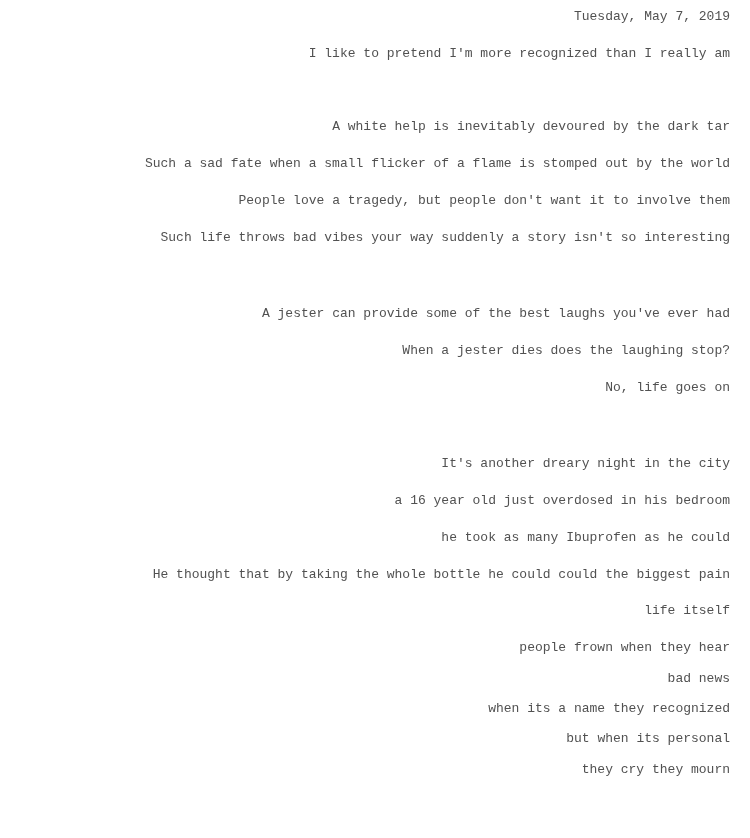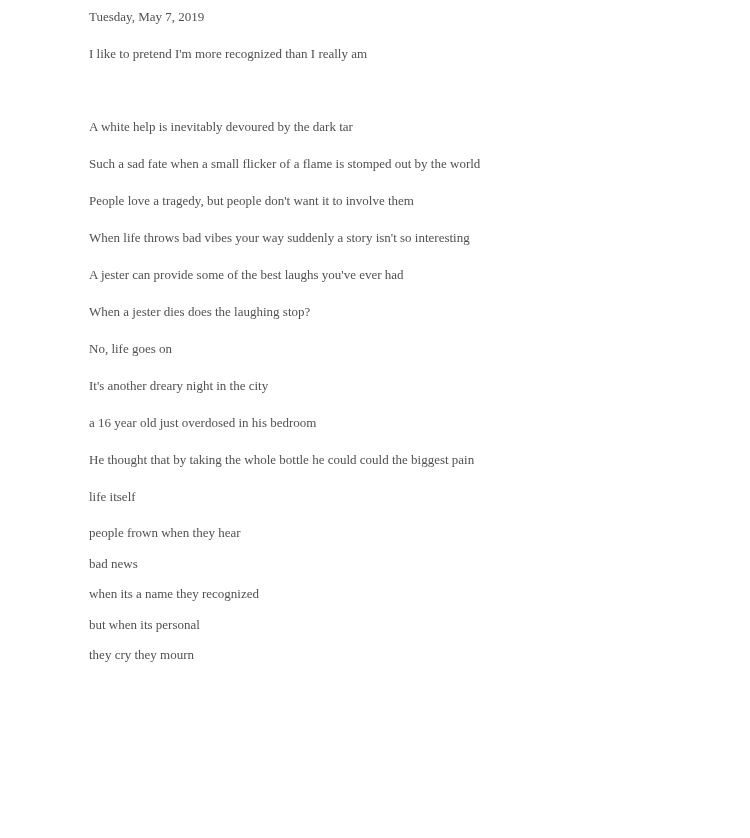--- a/index.html
+++ b/index.html
@@ -8,60 +8,62 @@
     background: #ffffff;
   }
   .page {
     position: relative;
     width: 750px;
     height: 838px;
     overflow: hidden;
     background: #ffffff;
     box-sizing: border-box;
     padding: 8px 20px 20px 89px;
-    font-family: Liberation Serif, serif;
+    font-family: Liberation Mono, monospace;
     font-size: 13px;
     color: #515151;
+    text-align: right;
     -webkit-font-smoothing: antialiased;
   }
   .line {
     line-height: 18.4px;
     min-height: 18.4px;
     white-space: nowrap;
   }
   
   .stanza.spacing-double .line + .line { margin-top: 18.4px; }
   
   .stanza.spacing-single .line + .line { margin-top: 12px; }
   
   .gap-1 { margin-top: 18.4px; }
-  .gap-2 { margin-top: 19px; }
+  .gap-2 { margin-top: 58px; }
   .gap-3 { margin-top: 55.2px; }
 </style>
 </head>
 <body>
 
 <div class="page">
   <div class="line">Tuesday, May 7, 2019</div>
   <div class="line gap-1">I like to pretend I'm more recognized than I really am</div>
   <div id="stanzas">
       <div class="stanza spacing-double gap-3">
         <div class="line">A white help is inevitably devoured by the dark tar</div>
         <div class="line">Such a sad fate when a small flicker of a flame is stomped out by the world</div>
         <div class="line">People love a tragedy, but people don't want it to involve them</div>
-        <div class="line">When life throws bad vibes your way suddenly a story isn't so interesting</div>
+        <div class="line">Such life throws bad vibes your way suddenly a story isn't so interesting</div>
       </div>
       <div class="stanza spacing-double gap-2">
         <div class="line">A jester can provide some of the best laughs you've ever had</div>
         <div class="line">When a jester dies does the laughing stop?</div>
         <div class="line">No, life goes on</div>
       </div>
       <div class="stanza spacing-double gap-2">
         <div class="line">It's another dreary night in the city</div>
         <div class="line">a 16 year old just overdosed in his bedroom</div>
+        <div class="line">he took as many Ibuprofen as he could</div>
         <div class="line">He thought that by taking the whole bottle he could could the biggest pain</div>
         <div class="line">life itself</div>
       </div>
       <div class="stanza spacing-single gap-1">
         <div class="line">people frown when they hear</div>
         <div class="line">bad news</div>
         <div class="line">when its a name they recognized</div>
         <div class="line">but when its personal</div>
         <div class="line">they cry they mourn</div>
       </div>

